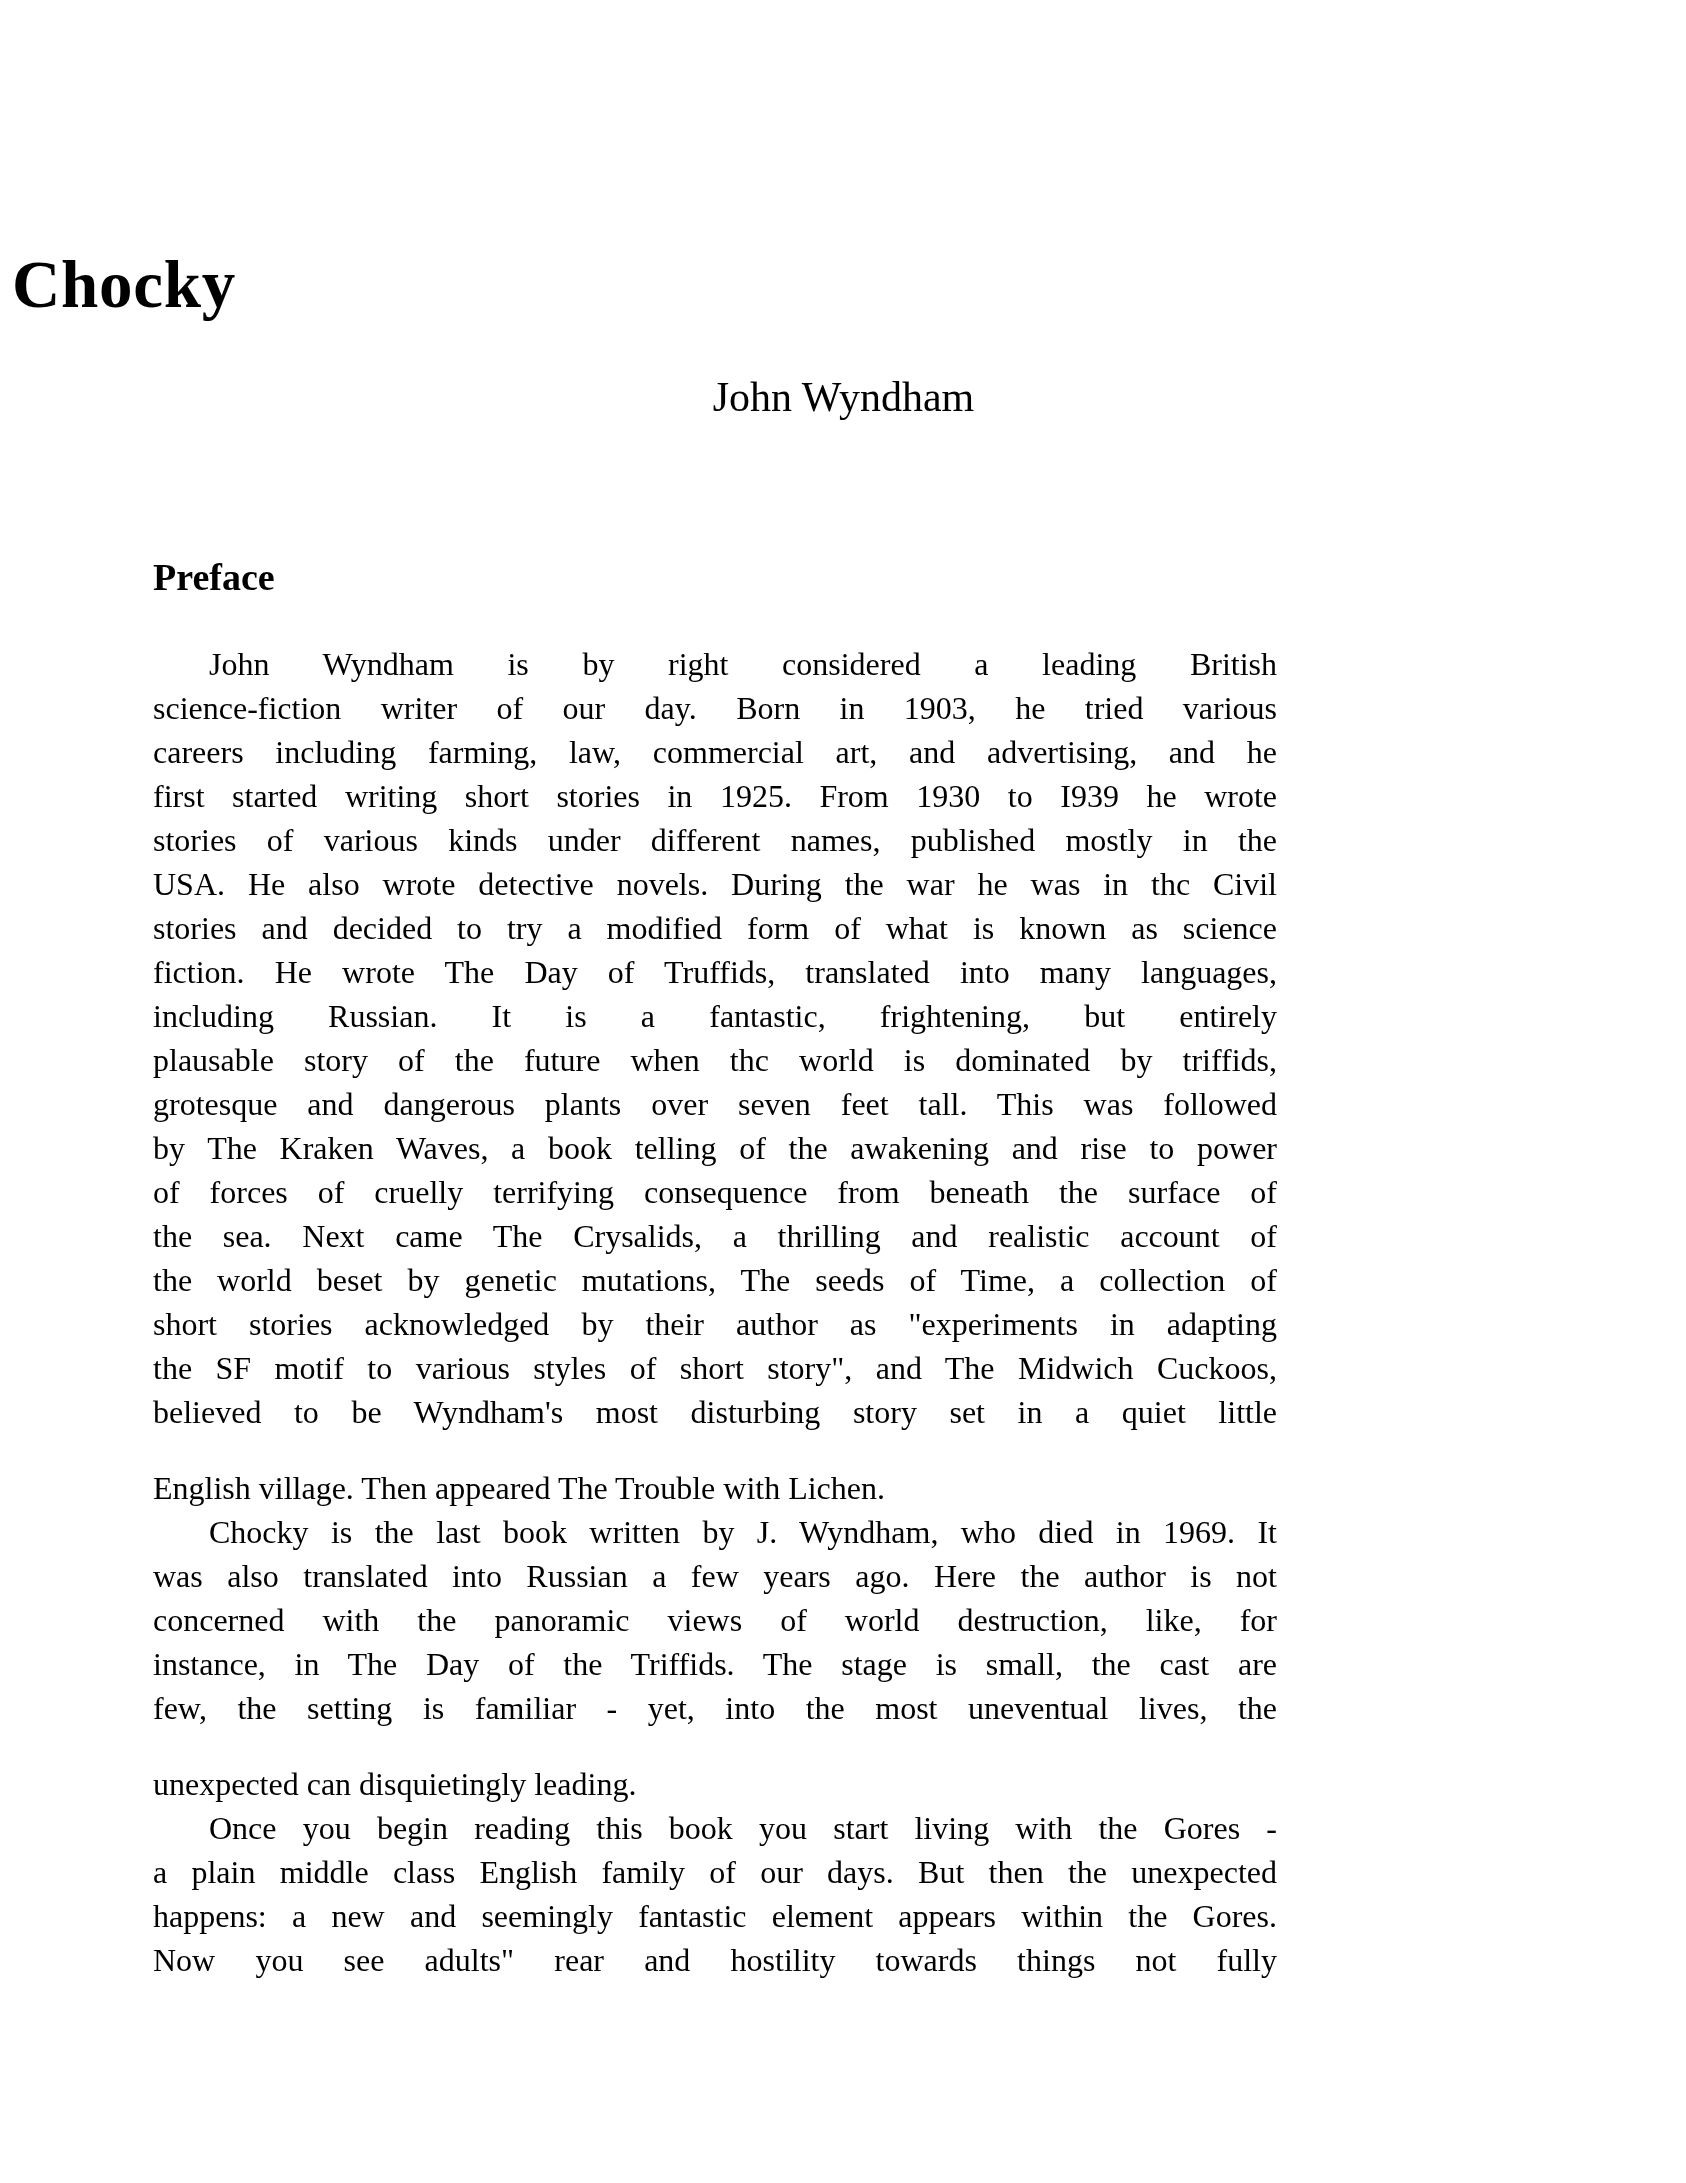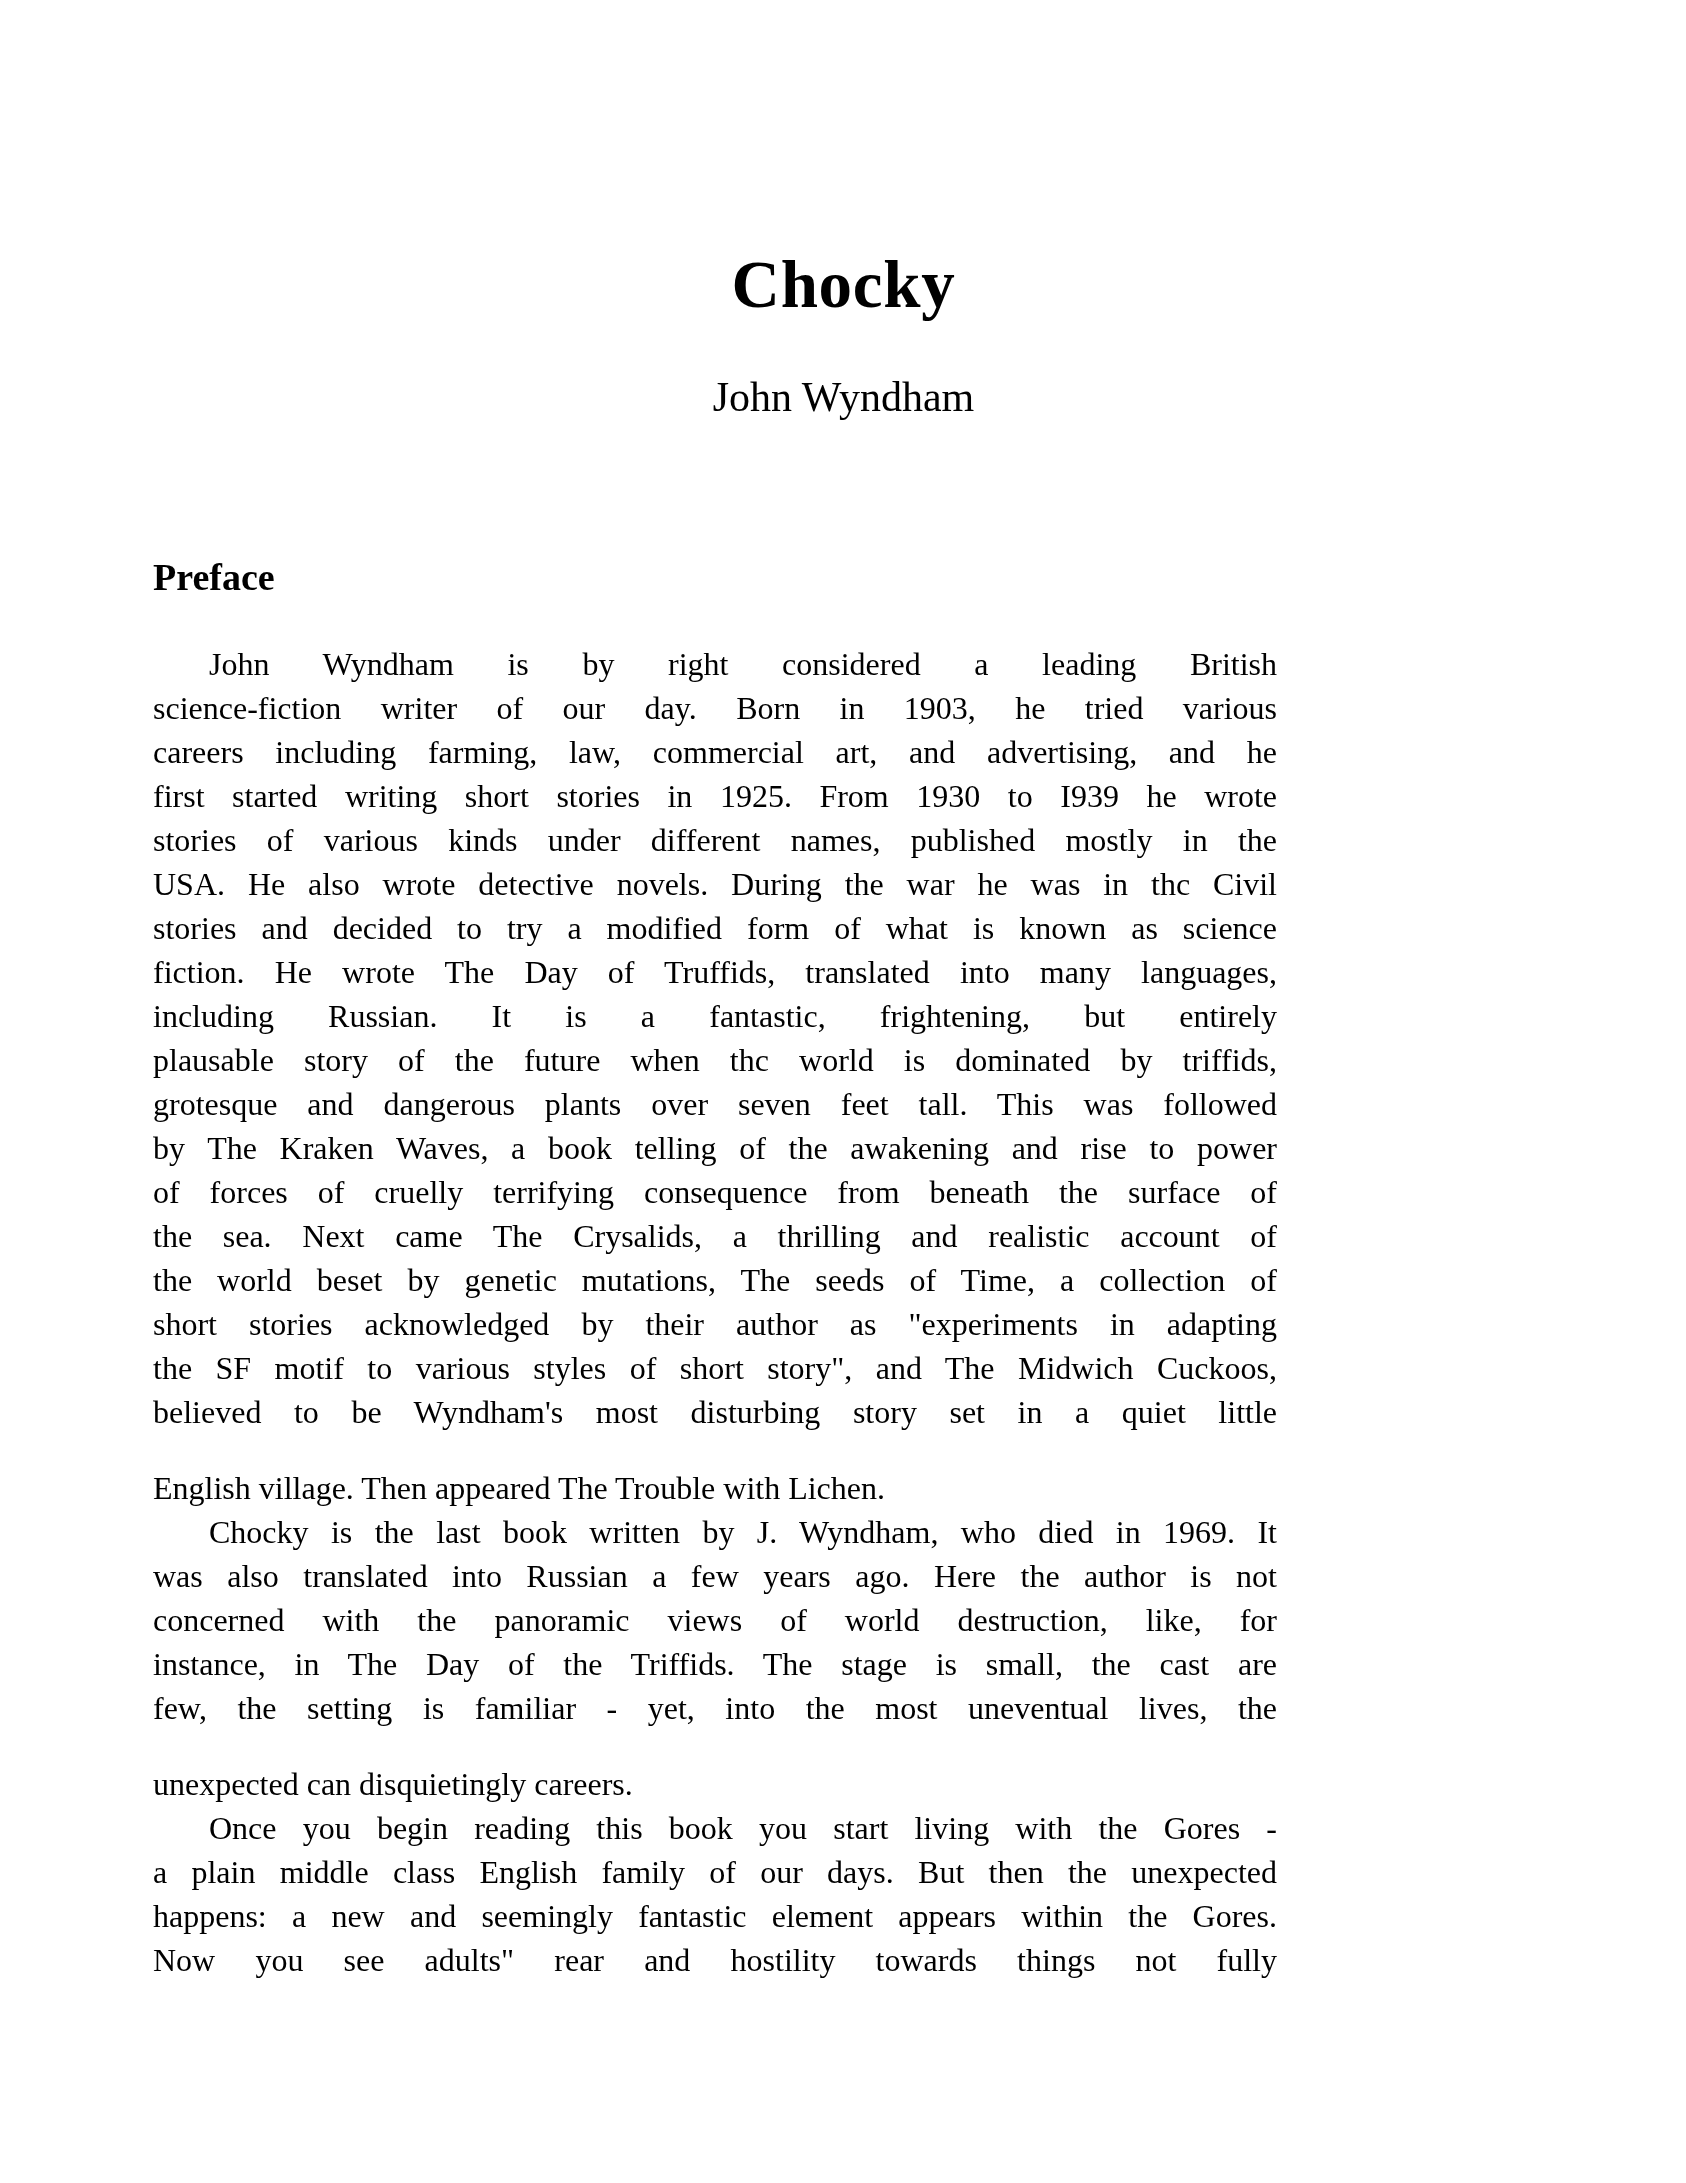--- a/index.html
+++ b/index.html
@@ -16,23 +16,23 @@
     color: #000000;
   }
   .page {
     position: absolute;
     inset: 0;
     background: #ffffff;
   }
   .book-title {
     position: absolute;
     top: 251px;
-    left: 0;
+    left: 12px;
     right: 0;
-    text-align: center;
+    text-align: left;
     font-size: 67px;
     font-weight: bold;
     line-height: 1;
     letter-spacing: 0.7px;
   }
   .book-author {
     position: absolute;
     top: 376px;
     left: 0;
     right: 0;
@@ -99,20 +99,20 @@
       <div class="line">the world beset by genetic mutations, The seeds of Time, a collection of</div>
       <div class="line">short stories acknowledged by their author as "experiments in adapting</div>
       <div class="line">the SF motif to various styles of short story", and The Midwich Cuckoos,</div>
       <div class="line">believed to be Wyndham's most disturbing story set in a quiet little</div>
       <div class="line last">English village. Then appeared The Trouble with Lichen.</div>
       <div class="line first">Chocky is the last book written by J. Wyndham, who died in 1969. It</div>
       <div class="line">was also translated into Russian a few years ago. Here the author is not</div>
       <div class="line">concerned with the panoramic views of world destruction, like, for</div>
       <div class="line">instance, in The Day of the Triffids. The stage is small, the cast are</div>
       <div class="line">few, the setting is familiar - yet, into the most uneventual lives, the</div>
-      <div class="line last">unexpected can disquietingly careers.</div>
+      <div class="line last">unexpected can disquietingly leading.</div>
       <div class="line first">Once you begin reading this book you start living with the Gores -</div>
       <div class="line">a plain middle class English family of our days. But then the unexpected</div>
       <div class="line">happens: a new and seemingly fantastic element appears within the Gores.</div>
       <div class="line">Now you see adults" rear and hostility towards things not fully</div>
     </div>
 </div>
 
 
 </body></html>

